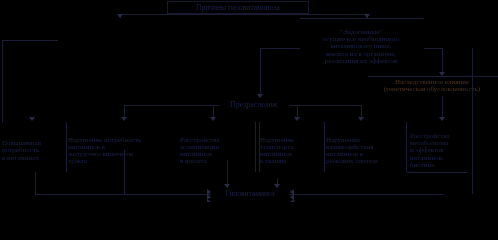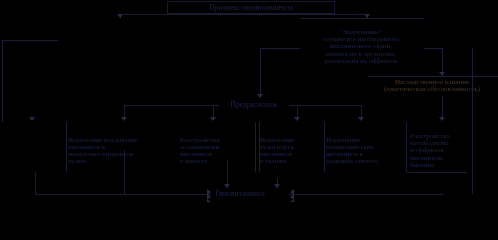--- a/index.html
+++ b/index.html
@@ -70,42 +70,42 @@
     position: absolute;
     width: 0;
     height: 0;
     border-top: 3px solid transparent;
     border-bottom: 3px solid transparent;
     border-left: 4px solid #262a45;
   }
 
   
   #title-node {
-    left: 167px; top: 1px; width: 168px; height: 13px;
+    left: 167px; top: 1px; width: 142px; height: 13px;
     font-size: 7.5px;
   }
   #exogenous-node {
     left: 58px; top: 18px; width: 120px; height: 46px;
     font-size: 7px;
   }
   #endogenous-node {
     left: 298px; top: 18px; width: 126px; height: 58px;
     font-size: 7px;
   }
   #hereditary-node {
     left: 367px; top: 76px; width: 130px; height: 20px;
     font-size: 7px;
     color: #4a3520;
   }
   #predisposition-node {
     left: 219px; top: 99px; width: 70px; height: 11px;
     font-size: 7.5px;
   }
   #hypovitaminosis-node {
-    left: 201px; top: 188px; width: 78px; height: 12px;
+    left: 211px; top: 188px; width: 78px; height: 12px;
     font-size: 7.5px;
   }
   .leaf {
     top: 122px;
     height: 58px;
     font-size: 7px;
     align-items: flex-start;
   }
   #leaf-0 { left: 2px;   width: 62px; }
   #leaf-1 { left: 68px;  width: 108px; }
@@ -126,21 +126,21 @@
   <div class="vline" style="left:120px; top:14px; height:4px;"></div>
   <div class="hline" style="left:120px; top:14px; width:248px;"></div>
   <div class="vline" style="left:367px; top:14px; height:4px;"></div>
   <div class="arrow-down" style="left:117px; top:14px;"></div>
   <div class="arrow-down" style="left:364px; top:14px;"></div>
 
 
   <div class="node" id="endogenous-node">
     <span>"Эндогенные"</span>
     <span>осущие все необходимого</span>
-    <span>витаминового ткани,</span>
+    <span>витаминового пище,</span>
     <span>внешта их в организме,</span>
     <span>реализация их эффектов</span>
   </div>
 
   <div class="hline" style="left:300px; top:18px; width:124px;"></div>
 
   <div class="hline" style="left:260px; top:48px; width:40px;"></div>
 
   <div class="hline" style="left:424px; top:48px; width:18px;"></div>
 
@@ -174,23 +174,28 @@
 
   <div class="vline" style="left:297px; top:105px; height:12px;"></div>
   <div class="arrow-down" style="left:294px; top:117px;"></div>
 
   <div class="vline" style="left:361px; top:105px; height:12px;"></div>
   <div class="arrow-down" style="left:358px; top:117px;"></div>
 
   <div class="vline" style="left:442px; top:96px; height:21px;"></div>
   <div class="arrow-down" style="left:439px; top:117px;"></div>
 
+  <div class="node leaf" id="leaf-0">
+    <span>Повышенная</span>
+    <span>потребность</span>
+    <span>в витаминах</span>
+  </div>
 
   <div class="node leaf" id="leaf-1">
-    <span>Нарушение всасывание</span>
+    <span>Нарушение потребность</span>
     <span>витаминов в</span>
     <span>желудочно-кишечном</span>
     <span>тракте</span>
   </div>
 
   <div class="node leaf" id="leaf-2">
     <span>Расстройства</span>
     <span>ассимиляции</span>
     <span>витаминов</span>
     <span>в внешта</span>

